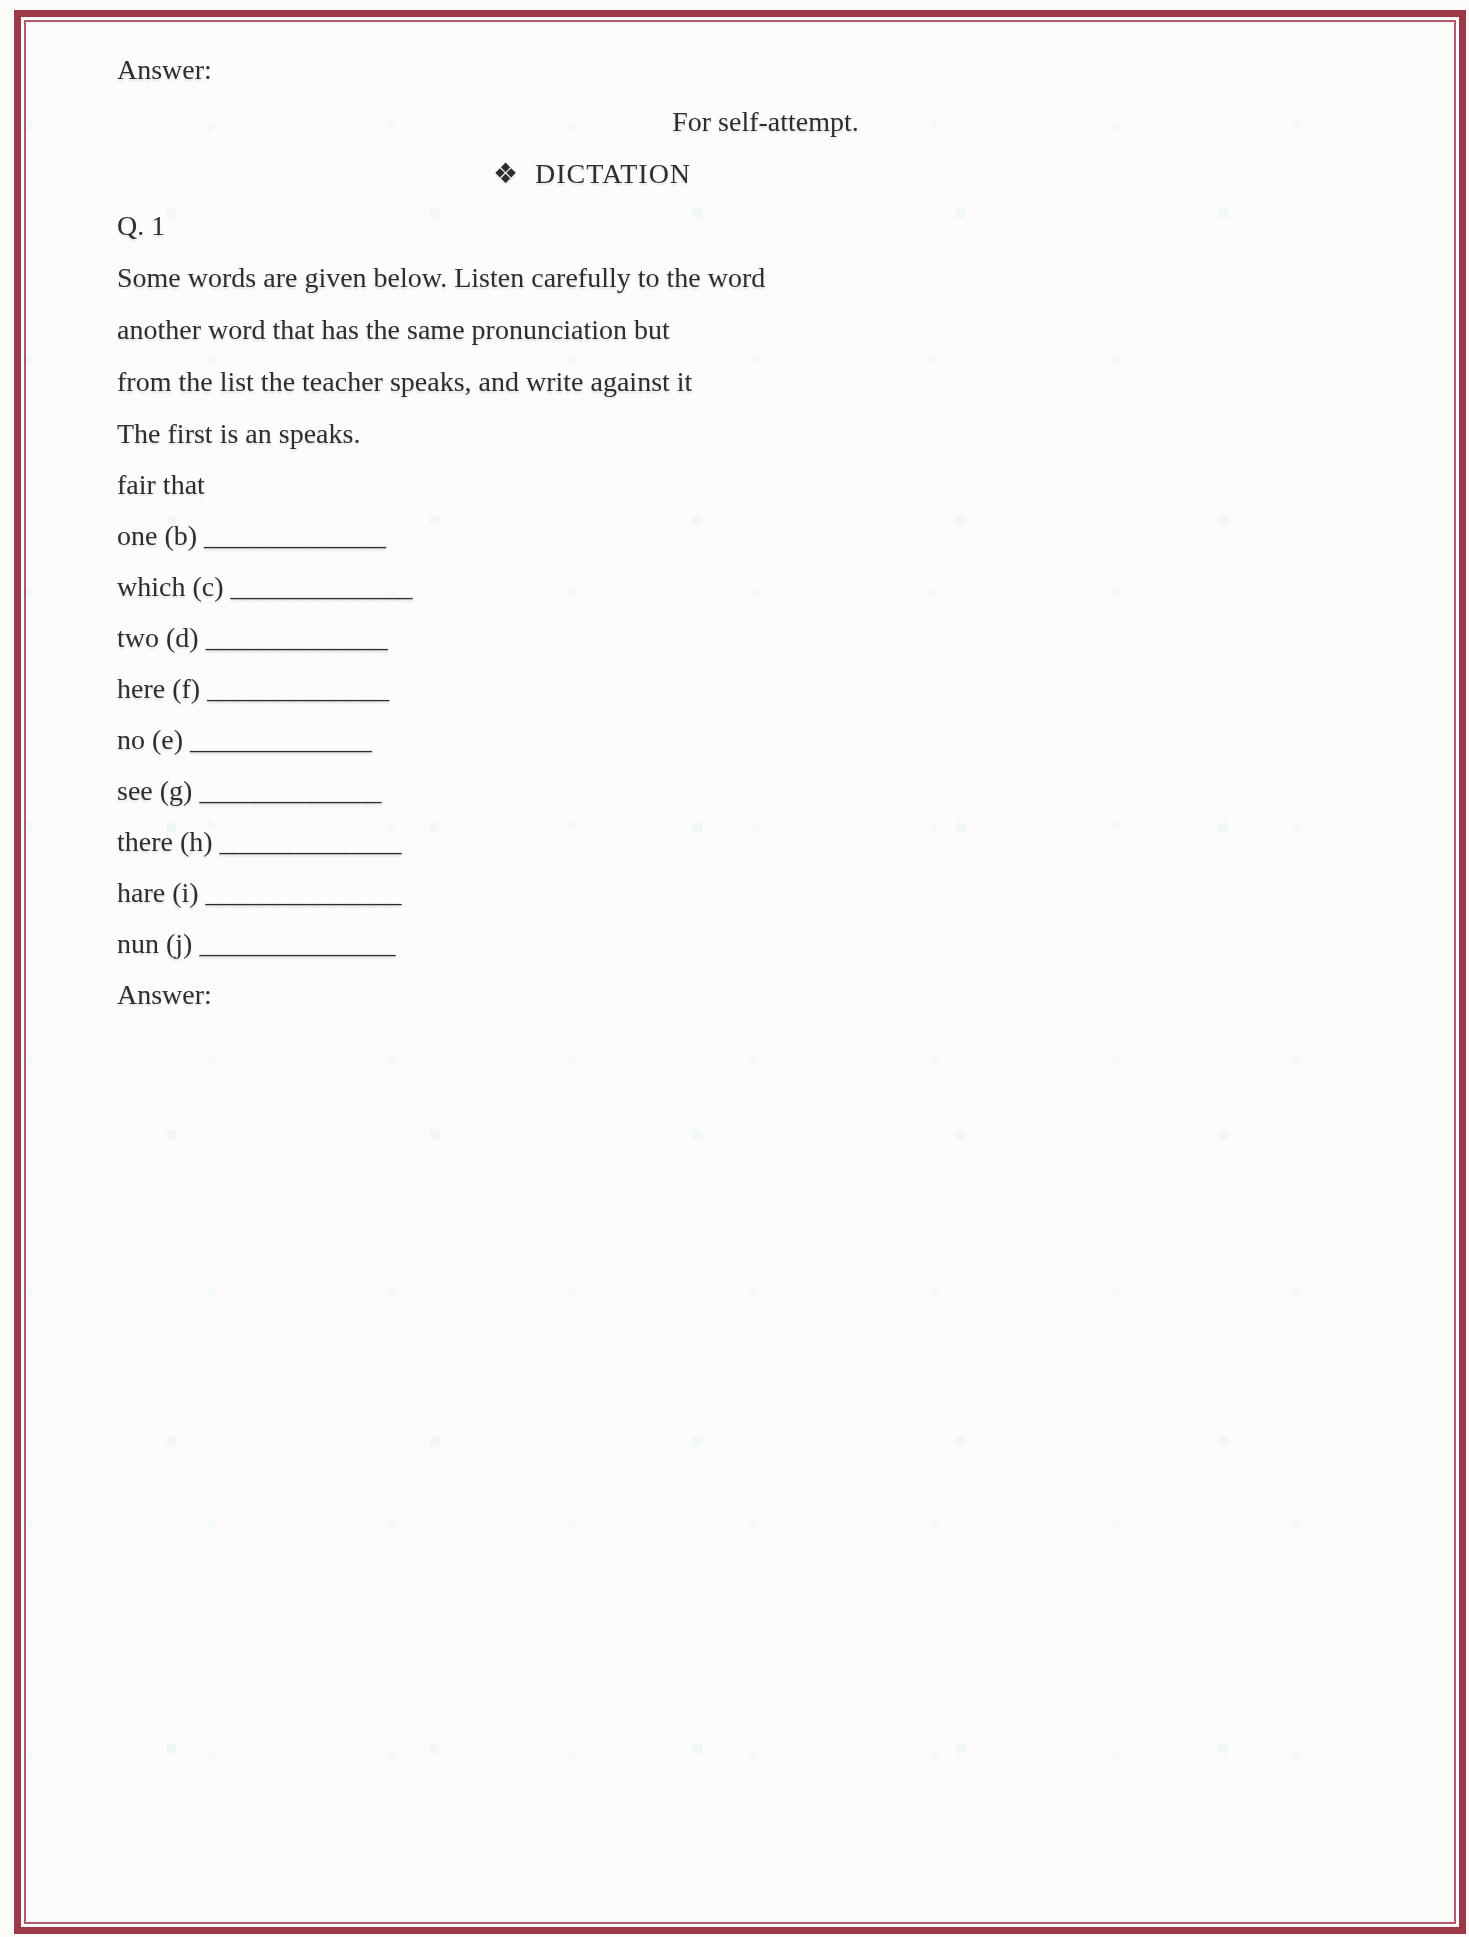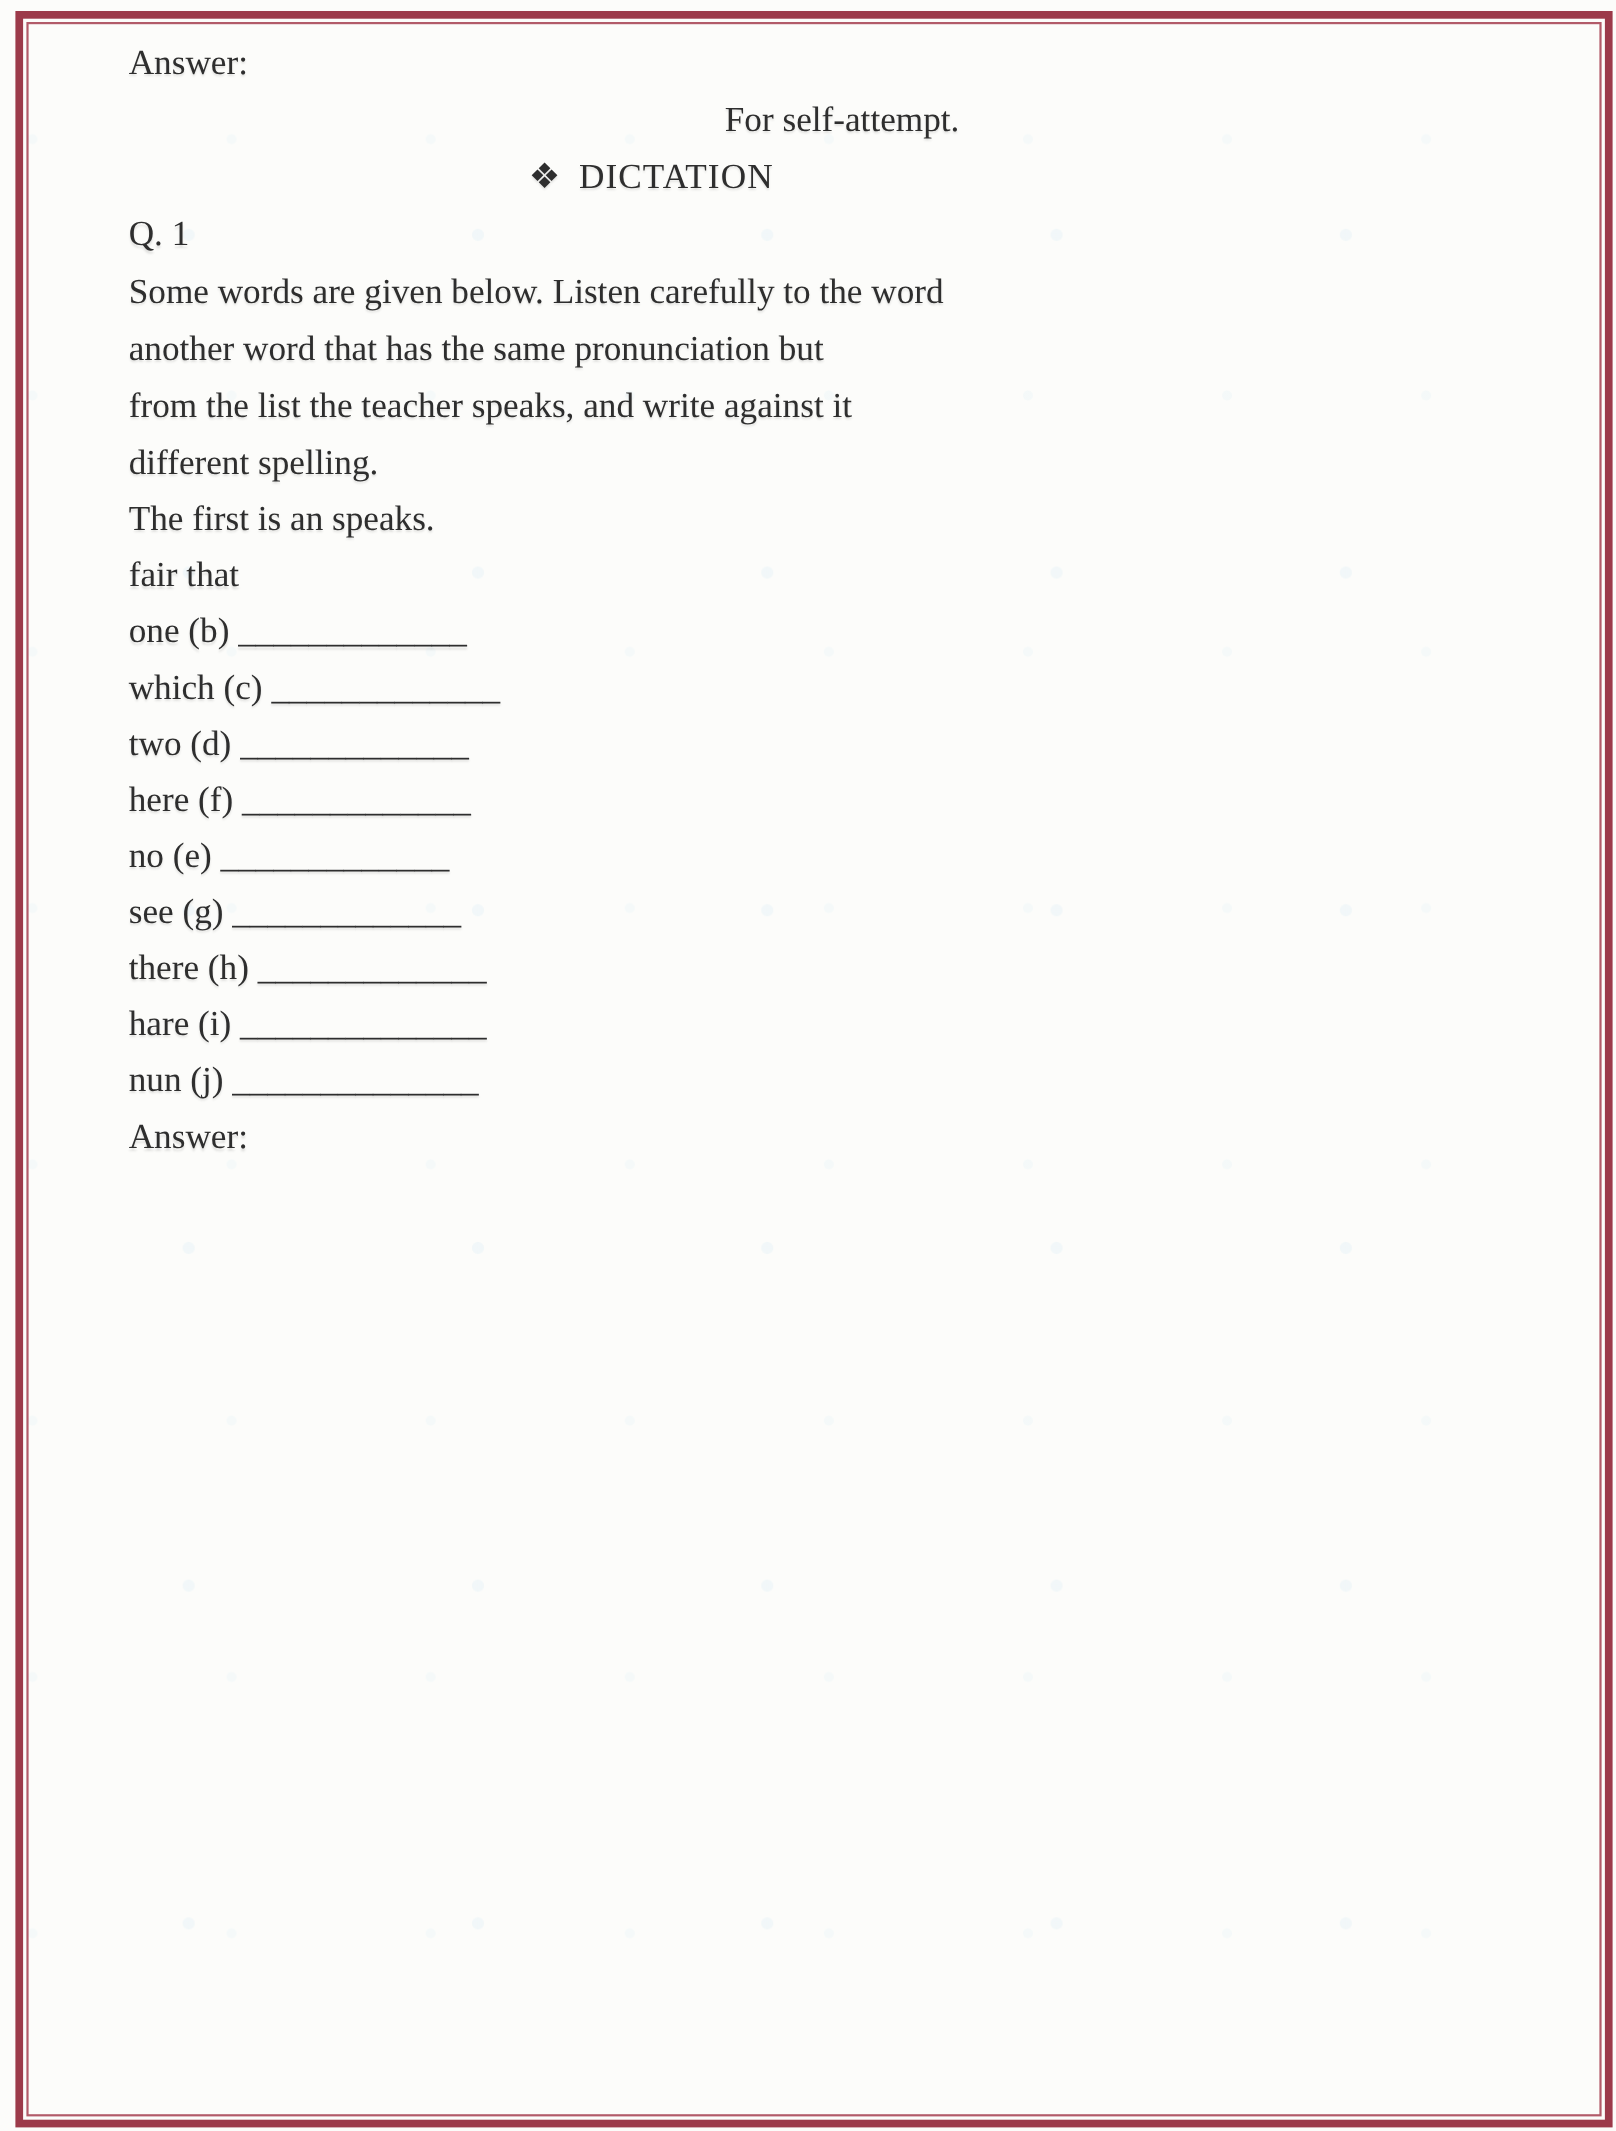--- a/index.html
+++ b/index.html
@@ -26,24 +26,24 @@
     border: 7px solid #9c3a4a;
     pointer-events: none;
   }
   .frame-inner {
     position: absolute;
     inset: 3px;
     border: 2px solid #b25b69;
   }
   .content {
     position: absolute;
-    top: 30px;
+    top: 44px;
     left: 117px;
     right: 55px;
-    font-size: 32px;
+    font-size: 28px;
     text-shadow: 0 2px 2px rgba(60,60,60,0.14);
   }
   .content p, .content div { margin: 0; }
   .answer-top   { margin-top: 88px; line-height: 52px; }
   .self-attempt { margin-top: 18px; line-height: 52px; text-align: center; }
   .section-heading {
     margin-top: 84px;
     line-height: 52px;
     width: 950px;
     text-align: center;
@@ -71,21 +71,20 @@
   <div class="section-heading">
     <span class="bullet">❖</span><span>DICTATION</span>
   </div>
 
   <p class="qnum">Q. 1</p>
 
   <div class="prompt">
     <div>Some words are given below. Listen carefully to the word</div>
     <div>another word that has the same pronunciation but</div>
     <div>from the list the teacher speaks, and write against it</div>
-    <div>different spelling.</div>
   </div>
 
   <div class="list">
     <div>The first is an speaks.</div>
     <div>fair that</div>
     <div>one (b) _____________</div>
     <div>which (c) _____________</div>
     <div>two (d) _____________</div>
     <div>here (f) _____________</div>
     <div>no (e) _____________</div>

